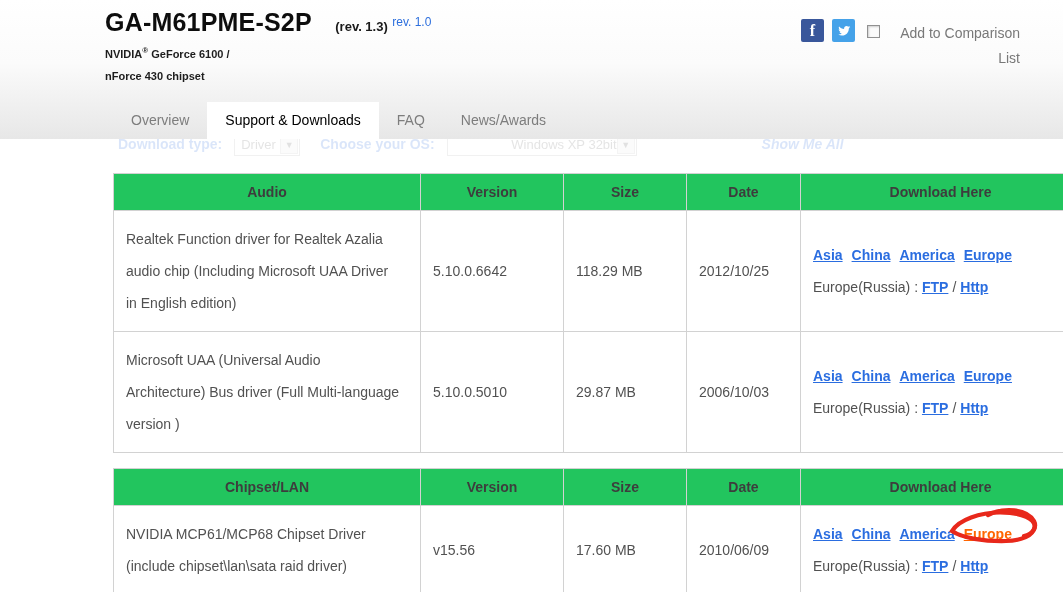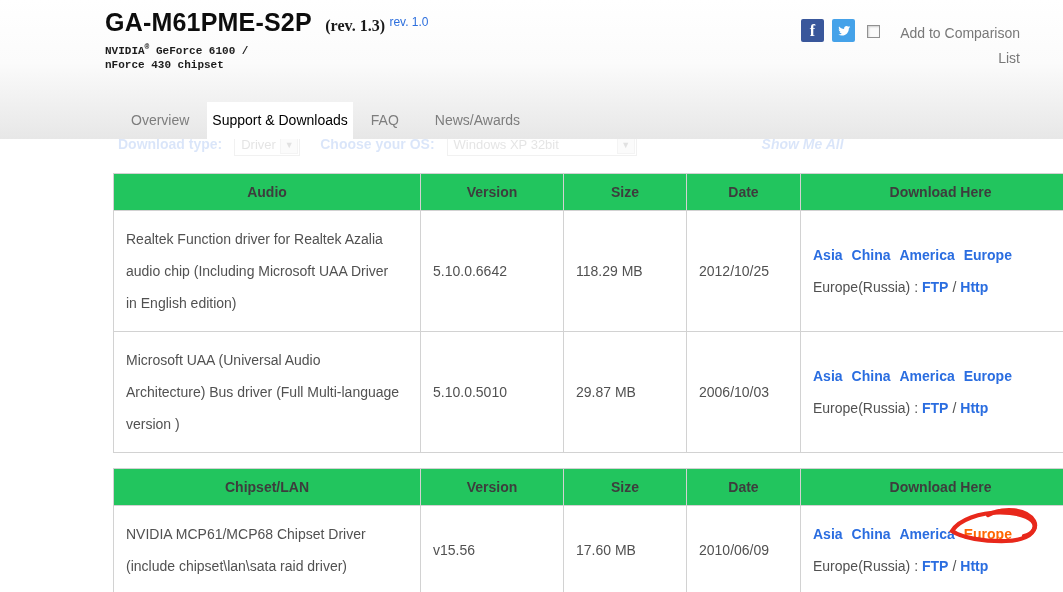--- a/index.html
+++ b/index.html
@@ -12,24 +12,24 @@
 
   
   .top-band {
     position:absolute; top:0; left:0; width:1063px; height:139px;
     background:linear-gradient(to bottom, #ffffff 0%, #fbfbfb 45%, #e7e7e7 100%);
     z-index:2;
   }
 
   .title-row { position:absolute; left:105px; top:8px; white-space:nowrap; }
   .product-title { display:inline-block; font-size:25px; font-weight:bold; color:#0d0d0d; letter-spacing:0.2px; }
-  .product-rev   { display:inline-block; font-size:16px; font-weight:bold; color:#1a1a1a; margin-left:9px;font-family:Liberation Serif, serif; }
+  .product-rev   { display:inline-block; font-size:13px; font-weight:bold; color:#1a1a1a; margin-left:19px; }
   .rev-link      { display:inline-block; font-size:12px; color:#2d6fdd; position:relative; top:-5px; cursor:pointer; }
 
-  .chipset-info { position:absolute; left:105px; top:40px; font-size:11px; font-weight:bold; color:#1d1d1d; line-height:14px;font-family:Liberation Mono, monospace; }
+  .chipset-info { position:absolute; left:105px; top:40px; font-size:11px; font-weight:bold; color:#1d1d1d; line-height:22px; }
   .chipset-info sup { font-size:8px; }
 
   .social { position:absolute; left:801px; top:19px; display:flex; gap:8px; }
   .fb-icon { width:23px; height:23px; background:#39579b; border-radius:2px; color:#fff;
              font-weight:bold; font-size:16px; text-align:center; line-height:24px; cursor:pointer;
              font-family:"Liberation Serif", serif; }
   .tw-icon { width:23px; height:23px; background:#45a2e9; border-radius:2px; display:flex;
              align-items:center; justify-content:center; cursor:pointer; }
 
   .compare { position:absolute; left:867px; top:21px; }
@@ -42,55 +42,55 @@
     position:absolute; left:27px; top:0; width:126px;
     font-size:14px; color:#787878; text-align:right; line-height:25px;
   }
 
   
   .tab-bar { position:absolute; left:113px; bottom:0; display:flex; height:37px; z-index:3; }
   .tab {
     padding:0 18px; line-height:37px; font-size:14px; font-weight:normal;
     color:#7d7d7d; cursor:pointer; white-space:nowrap;
   }
-  .tab.active { background:#ffffff; color:#000; padding:0 5px; }
+  .tab.active { background:#ffffff; color:#000; padding:0 18px; }
 
   
   .filter-row {
     position:absolute; top:132px; left:118px; z-index:1; opacity:0.17;
     display:flex; align-items:center; font-size:13px; white-space:nowrap;
   }
   .filter-label { color:#2a6de0; font-weight:bold; font-size:14px; margin-right:12px; }
   .select-box {
     height:24px; background:#fff; border:1px solid #b3b3b3;
     display:flex; align-items:center; justify-content:space-between;
     color:#666; font-size:13px; padding-left:6px; margin-right:20px; cursor:pointer;
   }
   .select-sm { width:66px; }
-  .select-lg { width:190px; }
+  .select-lg { width:190px;justify-content:flex-end; }
   .select-arrow {
     width:18px; height:20px; background:#e9e9e9; border:1px solid #c2c2c2;
     margin-right:1px; font-size:9px; color:#555; text-align:center; line-height:20px;
   }
   .show-all { color:#2a6de0; font-weight:bold; font-size:14px; margin-left:105px; cursor:pointer;font-style:italic; }
 
   
   .content { position:absolute; top:173px; left:113px; z-index:1; }
   table.dl { border-collapse:collapse; table-layout:fixed; width:967px; }
   table.dl + table.dl { margin-top:15px; }
   table.dl th, table.dl td { border:1px solid #d2d2d2; }
   table.dl thead th {
     background:#22c55e; font-size:14px; font-weight:bold; color:#3d3d3d;
     height:37px; text-align:center;
   }
   table.dl td { font-size:14px; color:#515151; vertical-align:middle; padding:12px; }
   .desc-line { line-height:32px; }
   td.val-cell { padding-left:14px; }
   .mirror-line, .russia-line { line-height:32px; white-space:nowrap; }
-  a.lnk { color:#2a6de0; font-weight:bold; cursor:pointer; }
+  a.lnk { color:#2a6de0; font-weight:bold; text-decoration:underline; cursor:pointer; }
   a.mirror { margin-right:9px; }
   a.hovered { color:#ff6600; }
   .russia-prefix { color:#515151; }
   .proto-sep { color:#515151; margin:0 4px; }
 
   
   .annotation { position:absolute; left:942px; top:504px; z-index:6; pointer-events:none; }
 </style>
 </head>
 <body>

